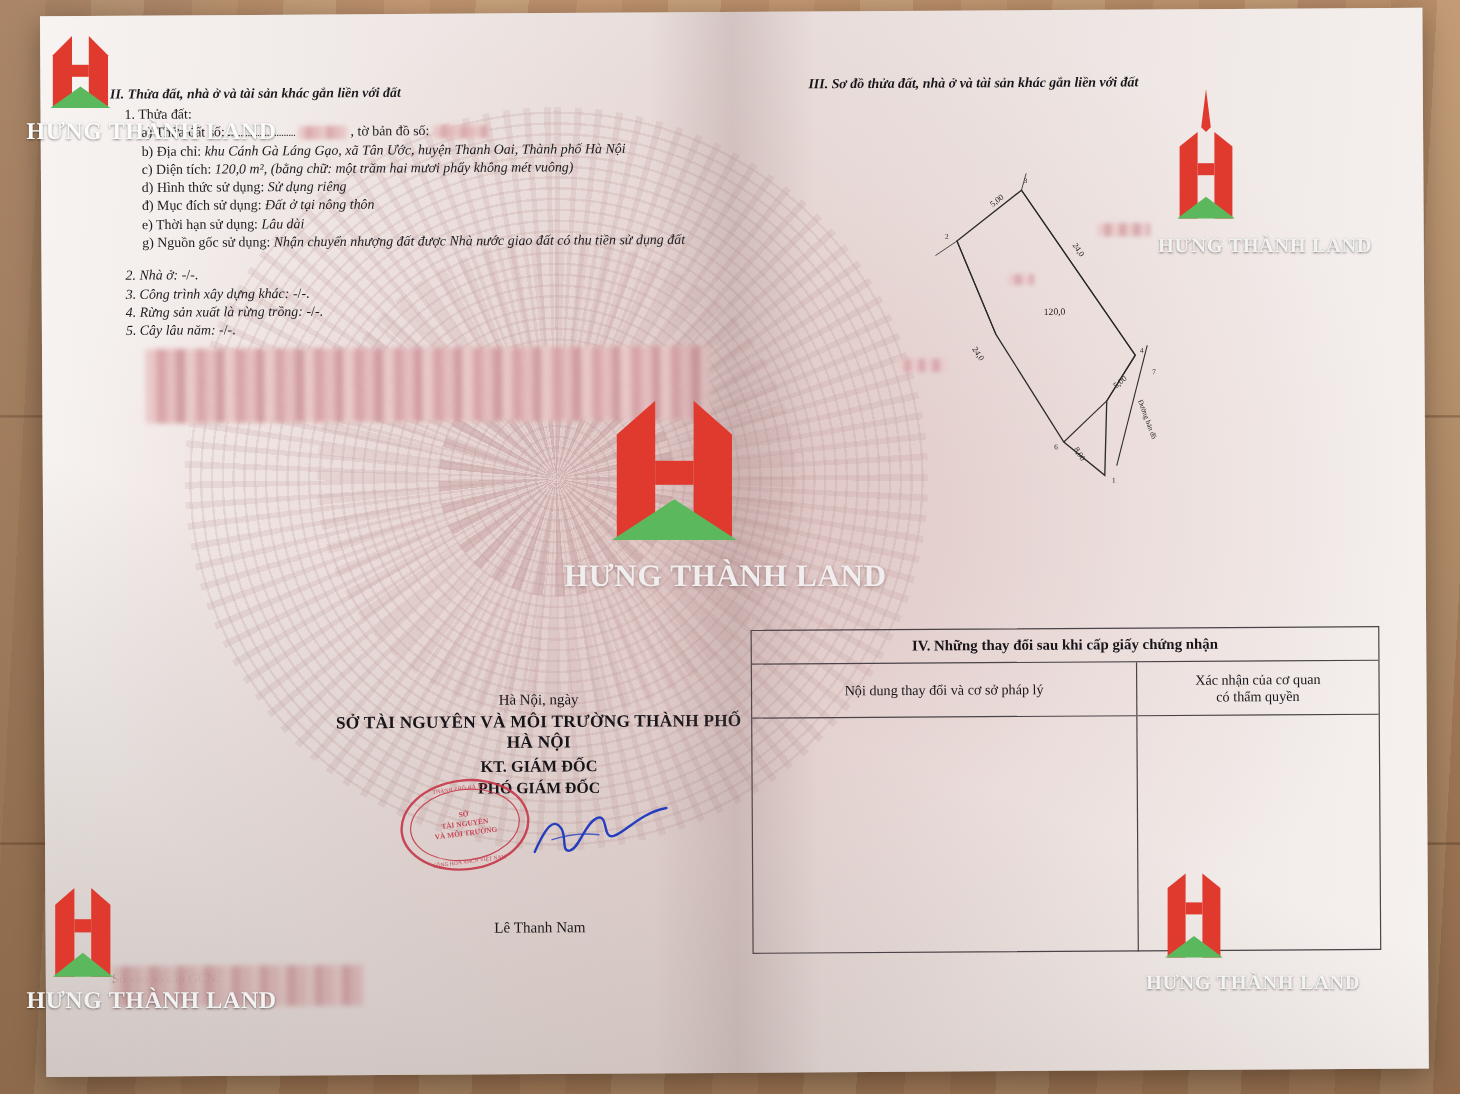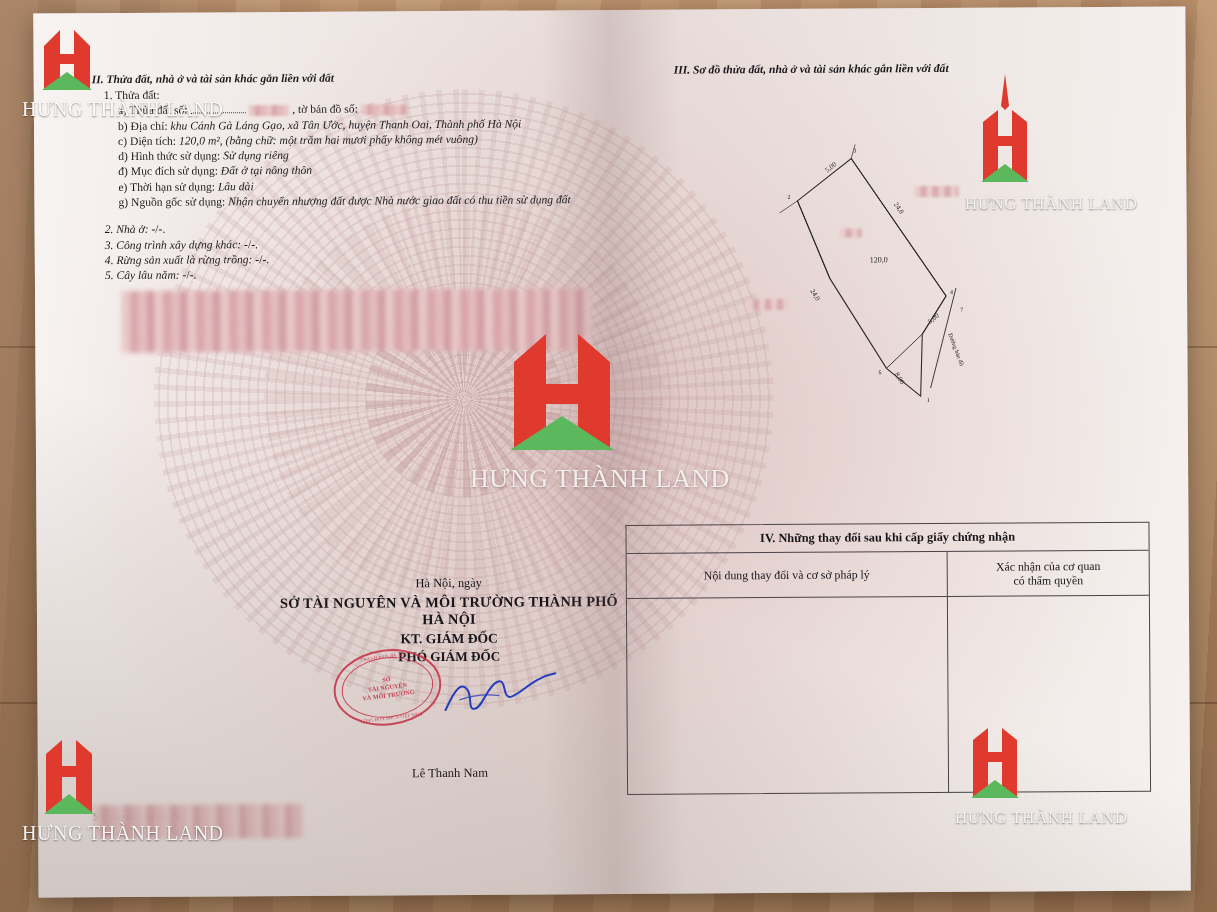--- a/index.html
+++ b/index.html
@@ -153,21 +153,21 @@
   .tbl .c1{flex:0 0 320px;border-right:1.1px solid #4a4348;}
   .tbl .c2{flex:1;}
   .tbl .ch{
     height:44px;display:flex;align-items:center;justify-content:center;text-align:center;
     border-bottom:1.1px solid #4a4348;font-size:11.8px;line-height:1.22;padding:0 6px;
   }
 
   
   .wm{position:absolute;pointer-events:none;user-select:none;}
   .wm .txt{
-    font-family:"Liberation Serif", serif;font-weight:400;color:#f2f2f2;
+    font-family:"Liberation Serif", serif;font-weight:700;color:#f2f2f2;
     text-shadow:0 1px 2px rgba(0,0,0,0.45);letter-spacing:.5px;white-space:nowrap;
   }
   .wm-center{left:470px;top:310px;}
   .wm-center .txt{font-size:26px;color:#f0eeee;text-shadow:0 1px 3px rgba(120,80,80,.55);}
   .wm-tl{left:22px;top:20px;}
   .wm-tl .txt{font-size:20px;color:#fbfbfb;}
   .wm-tr{left:965px;top:70px;}
   .wm-tr .txt{font-size:17px;}
   .wm-bl{left:22px;top:718px;}
   .wm-bl .txt{font-size:20px;}

